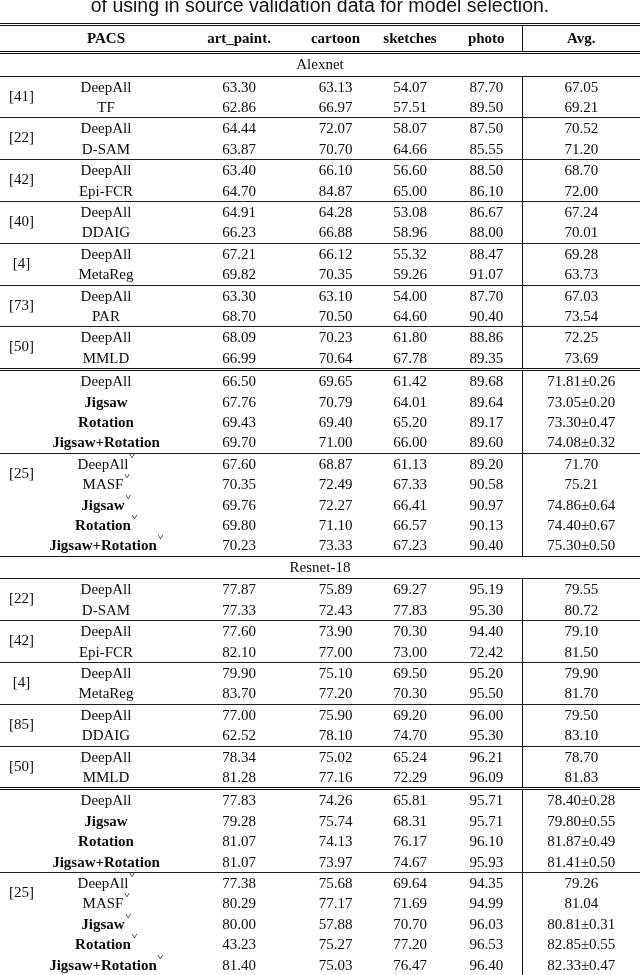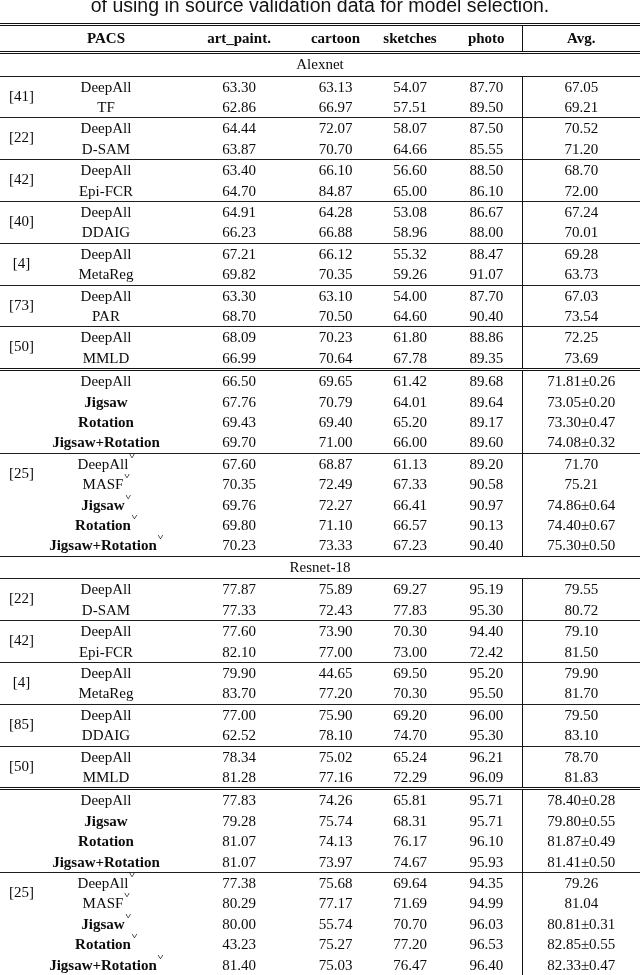--- a/index.html
+++ b/index.html
@@ -323,21 +323,21 @@
         <td class="num">82.10</td>
         <td class="num">77.00</td>
         <td class="num">73.00</td>
         <td class="num">72.42</td>
         <td class="col-avg">81.50</td>
       </tr>
       <tr class="rule-single">
         <td class="ref" rowspan="2">[4]</td>
         <td class="method">DeepAll</td>
         <td class="num">79.90</td>
-        <td class="num">44.65</td>
+        <td class="num">75.10</td>
         <td class="num">69.50</td>
         <td class="num">95.20</td>
         <td class="col-avg">79.90</td>
       </tr>
       <tr>
         <td class="method">MetaReg</td>
         <td class="num">83.70</td>
         <td class="num">77.20</td>
         <td class="num">70.30</td>
         <td class="num">95.50</td>
@@ -423,21 +423,21 @@
         <td class="method">MASF<sup class="dia">◊</sup></td>
         <td class="num">80.29</td>
         <td class="num">77.17</td>
         <td class="num">71.69</td>
         <td class="num">94.99</td>
         <td class="col-avg">81.04</td>
       </tr>
       <tr>
         <td class="method bold">Jigsaw<sup class="dia">◊</sup></td>
         <td class="num">80.00</td>
-        <td class="num">55.74</td>
+        <td class="num">57.88</td>
         <td class="num">70.70</td>
         <td class="num">96.03</td>
         <td class="col-avg">80.81±0.31</td>
       </tr>
       <tr>
         <td class="method bold">Rotation<sup class="dia">◊</sup></td>
         <td class="num">43.23</td>
         <td class="num">75.27</td>
         <td class="num">77.20</td>
         <td class="num">96.53</td>

